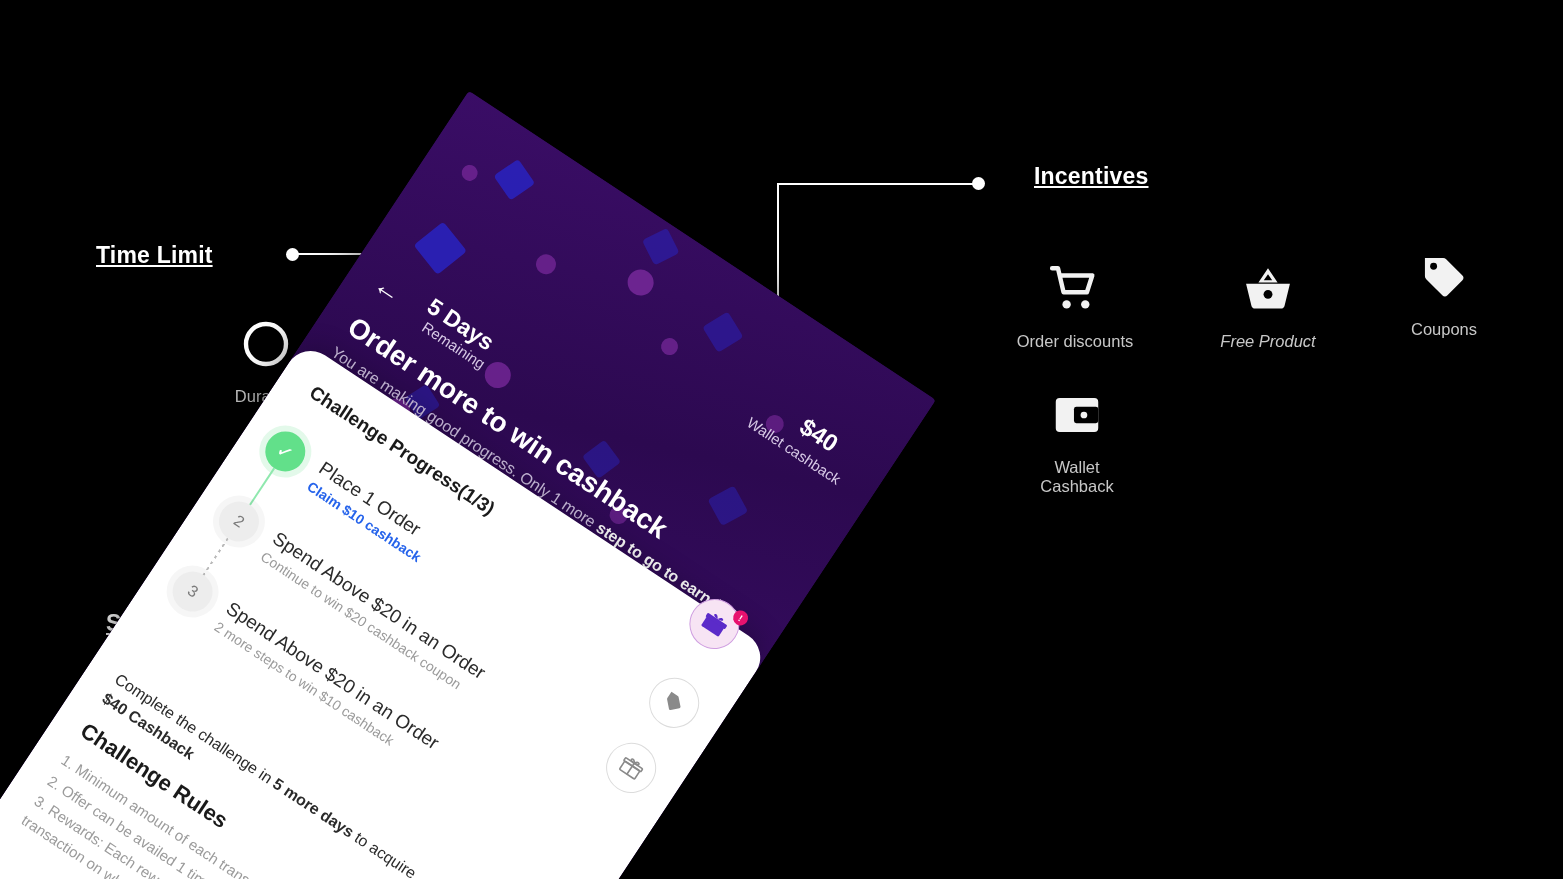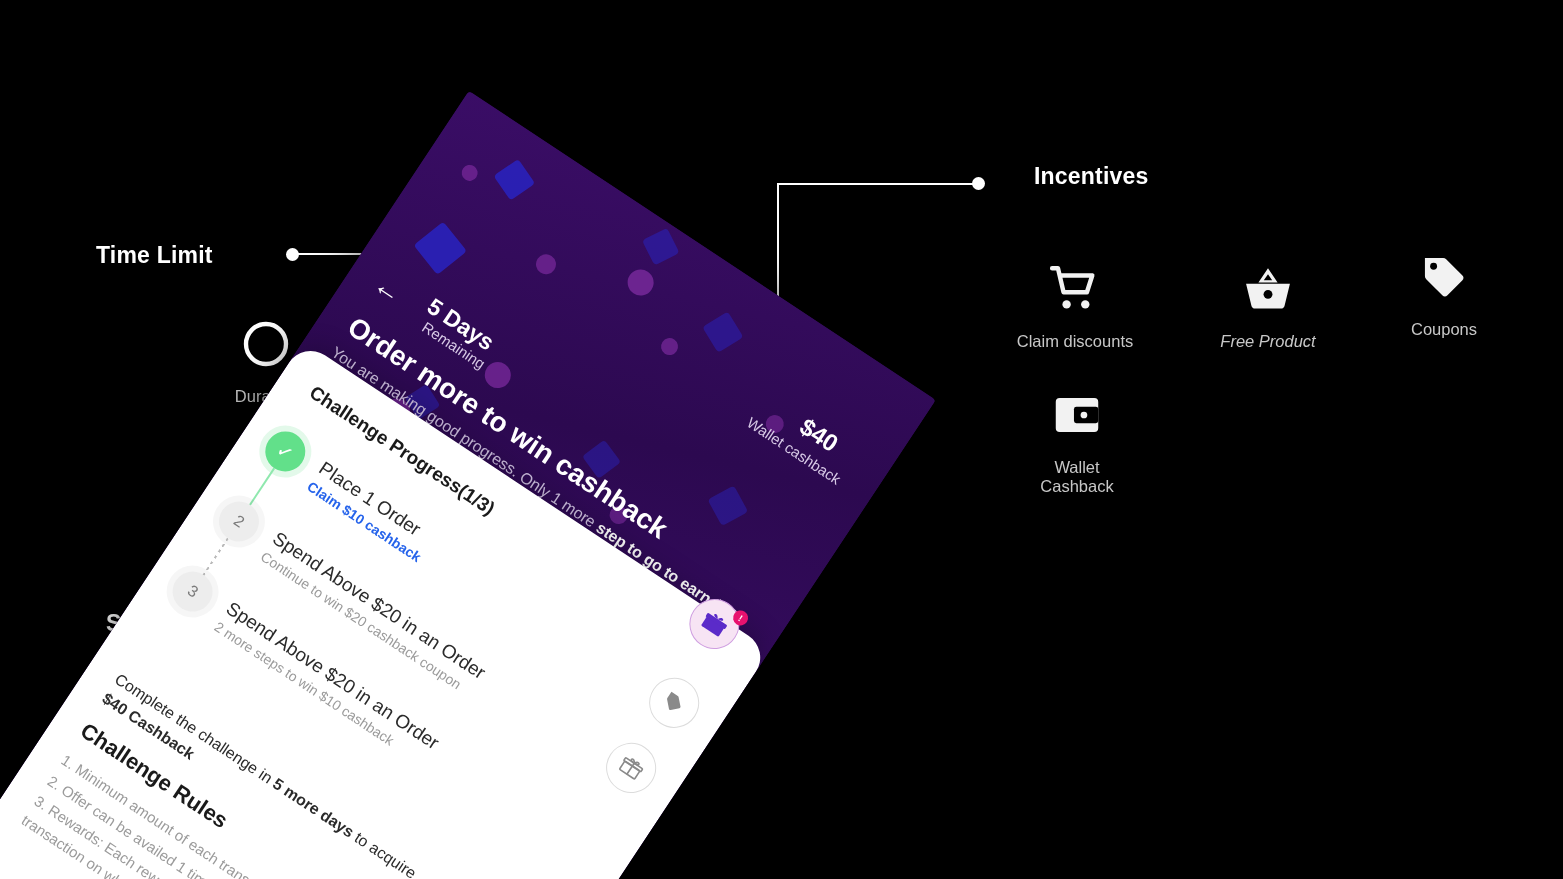--- a/index.html
+++ b/index.html
@@ -12,20 +12,21 @@
   #stage { position:relative; width:1563px; height:879px; background:#000; }
 
   
   .sec-title {
     position:absolute;
     color:#ffffff;
     font-weight:bold;
     font-size:23px;
     letter-spacing:.2px;
     white-space:nowrap;
+    text-decoration:underline;
   }
   #title-time  { left:96px;  top:242px; }
   #title-steps { left:106px; top:610px; }
   #title-inc   { left:1034px; top:163px; }
 
   
   .dot {
     position:absolute;
     width:13px; height:13px;
     background:#fff;
@@ -230,21 +231,21 @@
   <div class="vline" style="left:777px; top:183px; height:118px;"></div>
 
   <div class="cell" style="left:1015px; top:258px; width:120px;">
     <span class="glyph">
       <svg class="ic" width="56" height="56" viewBox="0 0 24 24" fill="none" stroke="#f2f2f2" stroke-width="1.9" stroke-linecap="round" stroke-linejoin="round">
         <path d="M2.2 3.1h2.5l2.4 10.3h10l2.3-7.2H6.1"></path>
         <circle cx="8.4" cy="18.6" r="1.8" fill="#f2f2f2" stroke="none"></circle>
         <circle cx="16.4" cy="18.6" r="1.8" fill="#f2f2f2" stroke="none"></circle>
       </svg>
     </span>
-    <span class="lbl">Claim discounts</span>
+    <span class="lbl">Order discounts</span>
   </div>
 
   <div class="cell" style="left:1208px; top:258px; width:120px;font-style:italic;">
     <span class="glyph">
       <svg class="ic" width="56" height="56" viewBox="0 0 24 24" fill="#f2f2f2">
         <path d="M12 3.1 7.9 9.2h8.2L12 3.1zm0 2.6 1.8 2.6h-3.6L12 5.7z"></path>
         <path d="M2.6 9.8h18.8l-2.3 9.4a1.6 1.6 0 0 1-1.6 1.2H6.5a1.6 1.6 0 0 1-1.6-1.2L2.6 9.8z"></path>
         <circle cx="12" cy="14.3" r="1.9" fill="#000"></circle>
       </svg>
     </span>

